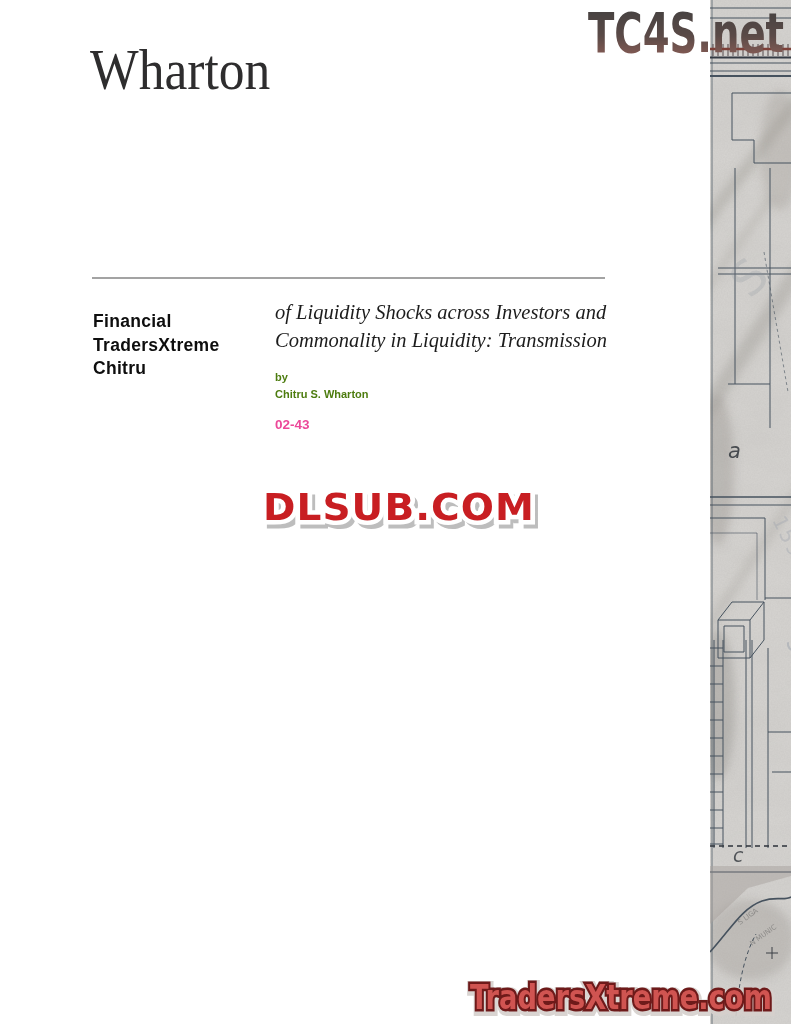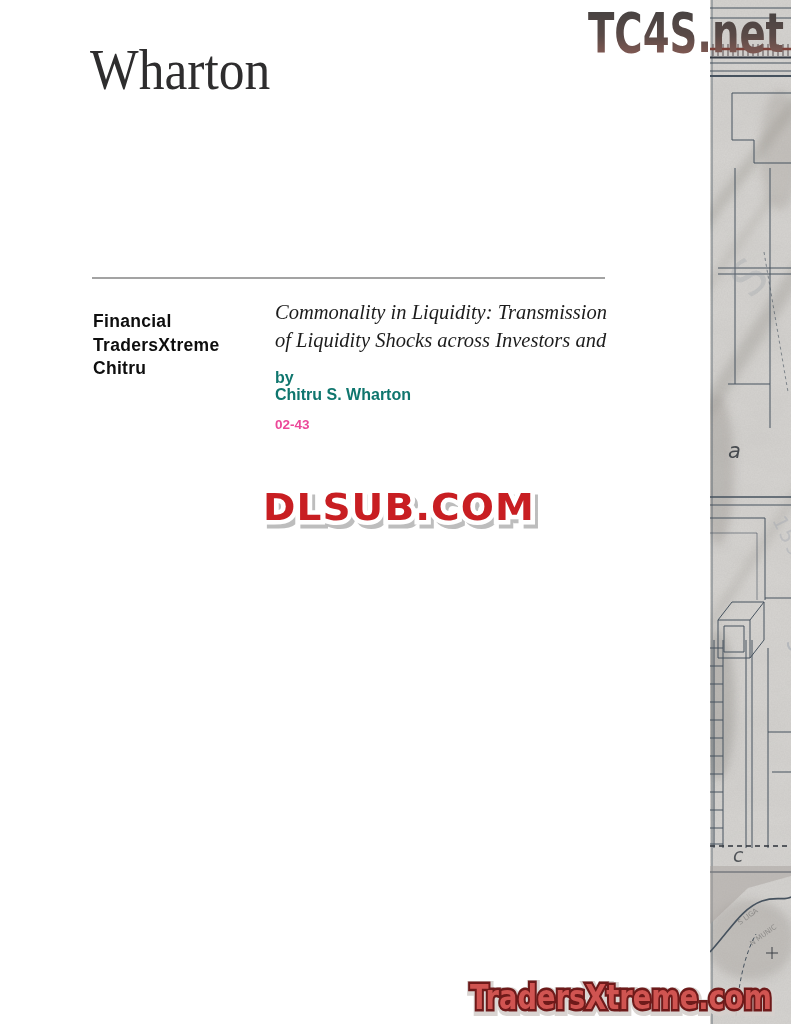--- a/index.html
+++ b/index.html
@@ -56,22 +56,22 @@
   }
   .paper-title {
     font-family:"Liberation Serif", serif;
     font-style:italic;
     font-size:20.5px; line-height:27.5px;
     color:#1c1c1c;
   }
   .paper-title span { display:block; }
   .byline {
     margin-top:15px;
-    font-size:16px; font-weight:bold;
-    line-height:17px; color:#0f766e;
+    font-size:11px; font-weight:bold;
+    line-height:17px; color:#4d7c0f;
   }
   .byline span { display:block; }
   .paper-number {
     margin-top:14px;
     font-size:13.5px; font-weight:bold;
     color:#ec4899;
   }
 
   
   .wm-top   { position:absolute; top:6px;  right:2px;  z-index:3; }
@@ -169,22 +169,22 @@
 <div class="divider"></div>
 
 <div class="unit-label">
   <span>Financial</span>
   <span>TradersXtreme</span>
   <span>Chitru</span>
 </div>
 
 <div class="paper-block">
   <div class="paper-title">
+    <span>of Liquidity Shocks across Investors and</span>
     <span>Commonality in Liquidity: Transmission</span>
-    <span>of Liquidity Shocks across Investors and</span>
   </div>
   <div class="byline">
     <span>by</span>
     <span>Chitru S. Wharton</span>
   </div>
   <div class="paper-number">02-43</div>
 </div>
 
 <svg class="wm-top" width="206" height="56" viewBox="0 0 206 56" xmlns="http://www.w3.org/2000/svg">
   <defs>

